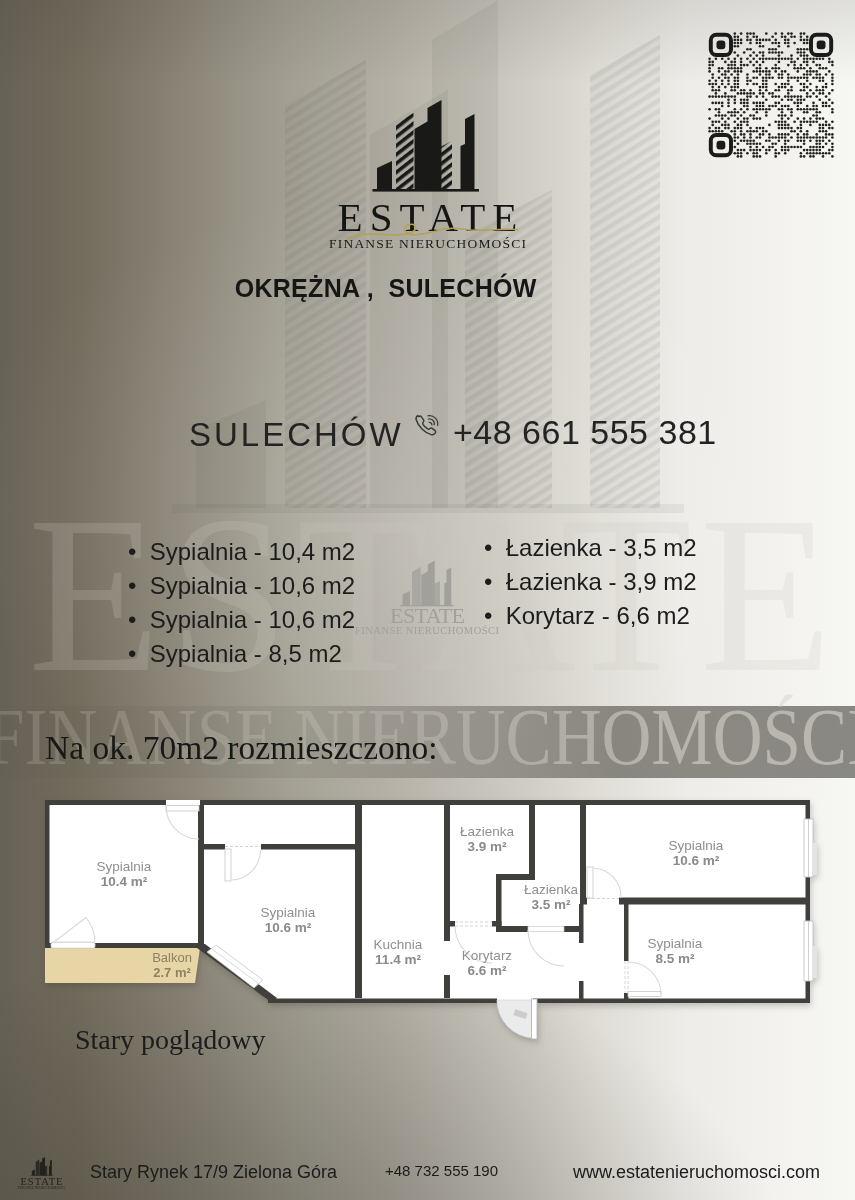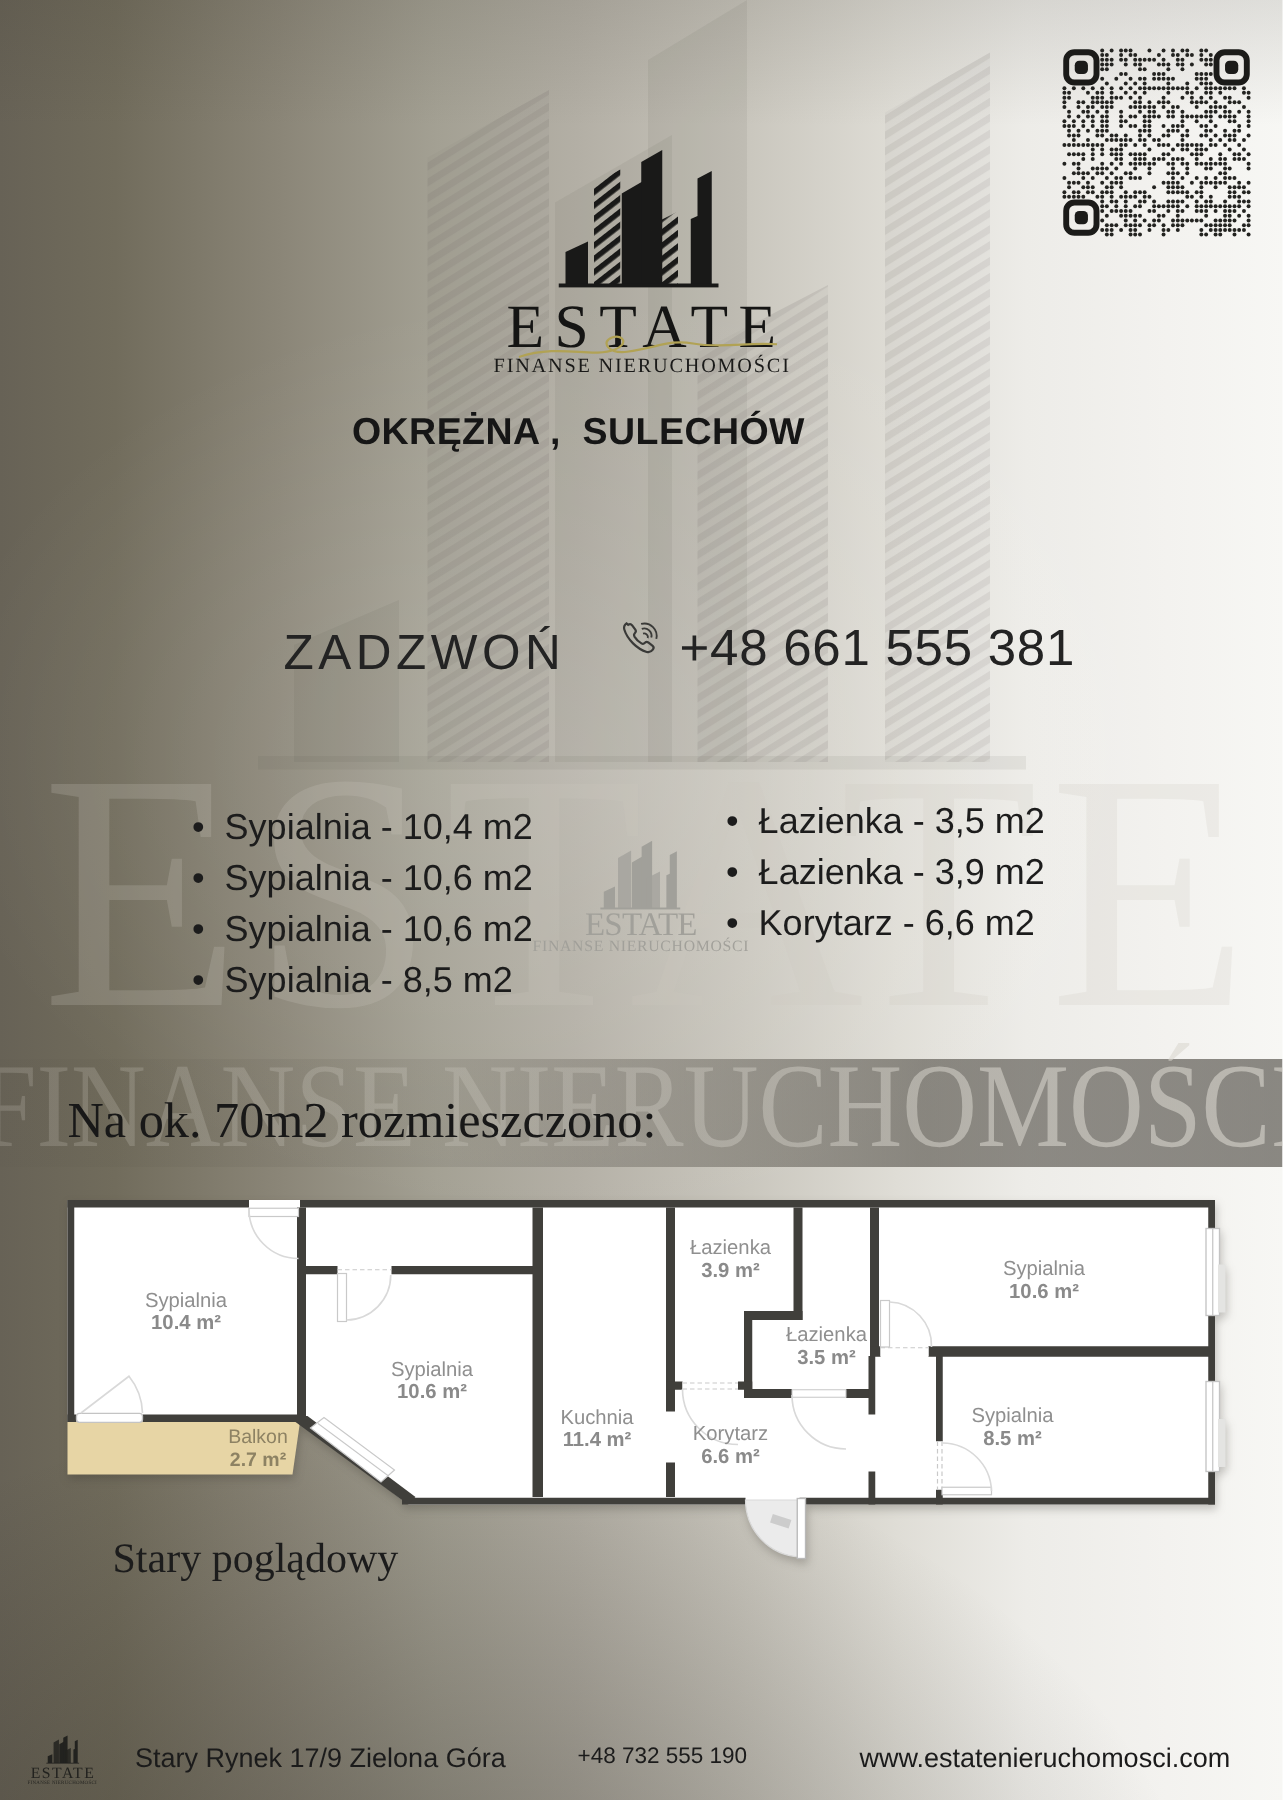--- a/index.html
+++ b/index.html
@@ -800,21 +800,21 @@
 <div class="abs" style="left:0;top:193px;width:855px;text-align:center;font-family:'Liberation Serif',serif;font-size:41px;letter-spacing:7px;color:#151514;"><span style="margin-right:-7px">ESTATE</span></div>
 
 <svg class="abs" style="left:342px;top:217px" width="180" height="30" viewBox="0 0 180 30">
   <path d="M4 21 C32 12, 52 22, 68 16 C77 12.5, 74 5.5, 66 8 C58 11, 64 19, 76 17.5 C96 15, 104 9, 120 12 C138 15.5, 158 11, 176 12.5" fill="none" stroke="#b1a254" stroke-width="1.5"></path>
 </svg>
 
 <div class="abs" style="left:0;top:236px;width:855px;text-align:center;font-family:'Liberation Serif',serif;font-size:13.5px;letter-spacing:1.2px;color:#1a1a19;"><span style="margin-right:-1.2px">FINANSE NIERUCHOMOŚCI</span></div>
 
 <div class="abs" style="left:0;top:274px;width:771px;text-align:center;font-size:25px;font-weight:bold;letter-spacing:0.3px;color:#161616;"><span style="margin-right:-0.3px">OKRĘŻNA ,&nbsp; SULECHÓW</span></div>
 
-<div class="abs" style="left:189px;top:416px;font-size:33px;letter-spacing:3px;color:#232323;">ZADZWOŃ</div>
+<div class="abs" style="left:189px;top:416px;font-size:33px;letter-spacing:3px;color:#232323;">SULECHÓW</div>
 
 <svg class="abs" style="left:412px;top:412px" width="28" height="28" viewBox="0 0 24 24">
   <path d="M4.9 3.1 C3.6 4.1 3.2 5.3 3.6 6.6 C4.4 9.3 6.2 12.1 8.6 14.5 C11 16.9 13.8 18.6 16.4 19.4 C17.7 19.8 18.9 19.4 19.9 18.1 C20.6 17.2 20.5 16.5 19.8 15.9 L17.3 14 C16.6 13.5 16 13.6 15.4 14.2 C14.8 14.8 14.1 14.9 13.4 14.5 C12 13.7 10.4 12.2 9.4 10.6 C9 9.9 9.1 9.2 9.7 8.6 C10.3 8 10.4 7.4 9.9 6.7 L8.1 4.2 C7.5 3.4 6.7 3.3 5.8 3.9 Z" fill="none" stroke="#3a3a38" stroke-width="1.25"></path>
   <path d="M13.6 6.2 C15 5.7 16.6 6 17.8 7.1 C19 8.2 19.4 9.8 19 11.2" fill="none" stroke="#3a3a38" stroke-width="1.05"></path>
   <path d="M13.2 3.4 C15.6 2.8 18.2 3.4 20 5.2 C21.8 7 22.4 9.6 21.9 11.9" fill="none" stroke="#3a3a38" stroke-width="1.05"></path>
   <path d="M14.3 8.9 C15 8.7 15.8 8.9 16.4 9.4 C17 10 17.2 10.8 17 11.5" fill="none" stroke="#3a3a38" stroke-width="1.05"></path>
 </svg>
 
 <div class="abs" style="left:453px;top:413px;font-size:34px;letter-spacing:0.5px;color:#232323;">+48 661 555 381</div>
 

